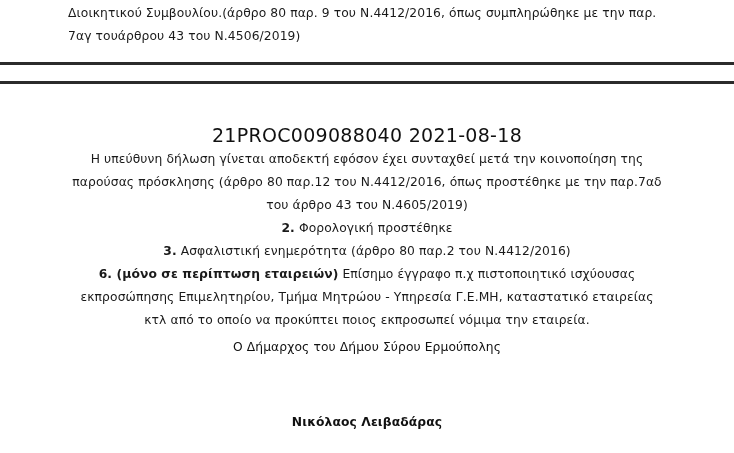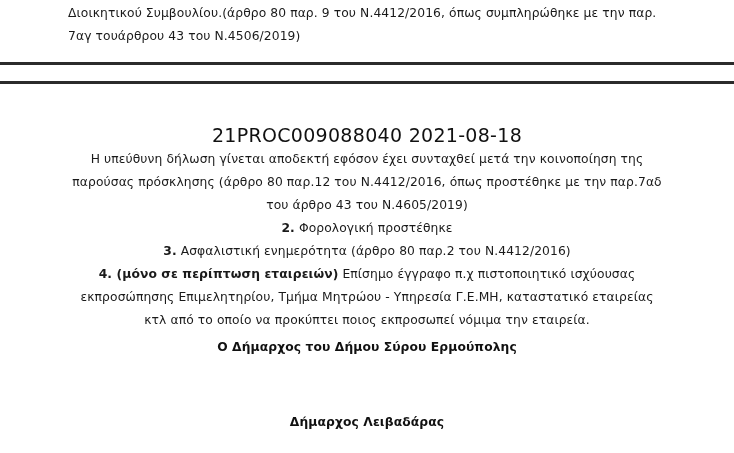--- a/index.html
+++ b/index.html
@@ -107,21 +107,21 @@
   }
 
   
   .sig-title {
     position: absolute;
     left: 0;
     top: 340px;
     width: 734px;
     text-align: center;
     font-size: 12.3px;
-    font-weight: bold;
+    font-weight: normal;
     color: #111111;
     letter-spacing: 0.1px;
   }
   .sig-name {
     position: absolute;
     left: 0;
     top: 415px;
     width: 734px;
     text-align: center;
     font-size: 12.3px;
@@ -153,21 +153,21 @@
     </p>
     <p class="item">
       <span class="b">2.</span>
       <span>Φορολογική προστέθηκε</span>
     </p>
     <p class="item">
       <span class="b">3.</span>
       <span>Ασφαλιστική ενημερότητα (άρθρο 80 παρ.2 του Ν.4412/2016)</span>
     </p>
     <p class="item">
-      <span class="b">4. (μόνο σε περίπτωση εταιρειών)</span>
+      <span class="b">6. (μόνο σε περίπτωση εταιρειών)</span>
       <span>Επίσημο έγγραφο π.χ πιστοποιητικό ισχύουσας εκπροσώπησης Επιμελητηρίου, Τμήμα Μητρώου - Υπηρεσία Γ.Ε.ΜΗ, καταστατικό εταιρείας κτλ από το οποίο να προκύπτει ποιος εκπροσωπεί νόμιμα την εταιρεία.</span>
     </p>
   </div>
 
   <div class="sig-title">Ο Δήμαρχος του Δήμου Σύρου Ερμούπολης</div>
-  <div class="sig-name">Δήμαρχος Λειβαδάρας</div>
+  <div class="sig-name">Νικόλαος Λειβαδάρας</div>
 
 </div>
 
 </body></html>

